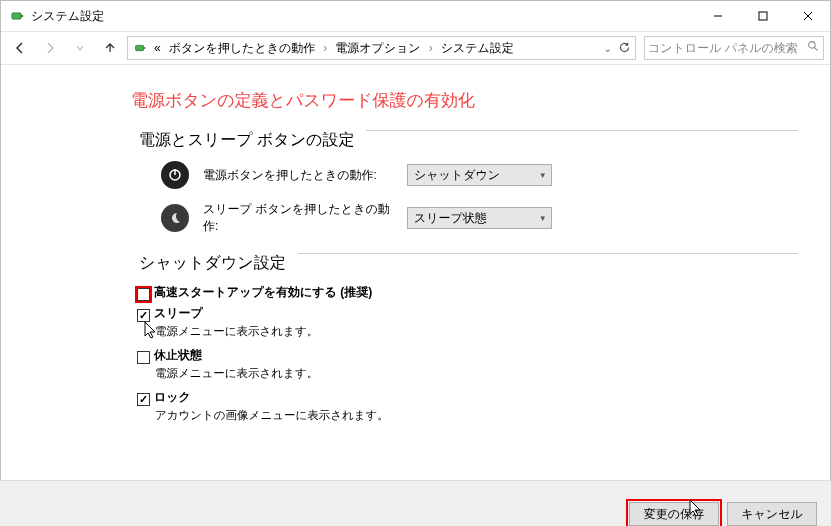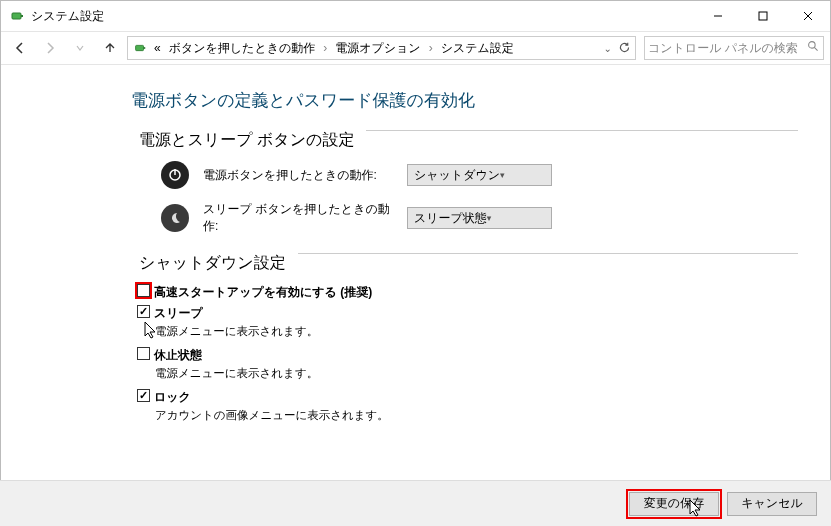--- a/index.html
+++ b/index.html
@@ -72,21 +72,21 @@
     display: flex; align-items: center;
     padding: 0 3px;
     color: #888;
     font-size: 12px;
     justify-content: space-between;
   }
   .content {
     padding: 16px 24px 0 130px;
   }
   .page-title {
-    color: #0c4a6e;
+    color: #ef4444;
     font-size: 17px;
     margin: 8px 0 6px;
   }
   .page-desc {
     font-size: 12px;
     line-height: 1.7;
     color: #000;
   }
   .section-head {
     display: flex; 
@@ -106,44 +106,44 @@
     width: 28px; height: 28px; border-radius: 50%;
     background: #222;
     display:flex; align-items:center; justify-content:center;
   }
   .round-icon.sleep { background: #3a3a3a; }
   .btn-label { width: 190px; font-size: 12px; }
   .combo {
     width: 145px; height: 22px;
     border: 1px solid #adadad;
     background: #e6e6e6;
-    display: flex; align-items: center; 
+    display: flex; align-items: center; justify-content: space-between;
     padding: 0 6px;
     font-size: 12px;
   }
   .combo .chev { color: #555; font-size: 9px; }
   .chk-block { margin: 0 0 4px 6px; }
-  .chk-row { display: flex; align-items: flex-start; gap: 4px; font-size: 12px; }
+  .chk-row { display: flex; align-items: flex-end; gap: 4px; font-size: 12px; }
   .chk {
     width: 13px; height: 13px; border: 1px solid #333; background:#fff;
     display:flex; align-items:center; justify-content:center;
     font-size: 11px; line-height: 1;
   }
   .chk.checked::after { content: "✓"; font-weight: bold; }
   .chk.red-focus { outline: 2px solid #e00; outline-offset: 0; }
   .chk-desc { margin: 2px 0 8px 18px; font-size: 11.5px; color: #000; }
   .link { color: #0066cc; cursor: pointer; }
   .bold { font-weight: bold; }
   .footer {
     position: absolute;
     bottom: 0; left: 0; right: 0;
     height: 46px;
     border-top: 1px solid #ddd;
     background: #f0f0f0;
-    display: flex; align-items: center; justify-content: flex-end;
+    display: flex; align-items: flex-end; justify-content: flex-end;
     padding-right: 14px; gap: 8px;
   }
   .btn {
     min-width: 90px; height: 24px;
     border: 1px solid #adadad;
     background: #e1e1e1;
     display:flex; align-items:center; justify-content:center;
     font-size: 12px;
     padding: 0 12px;
   }

